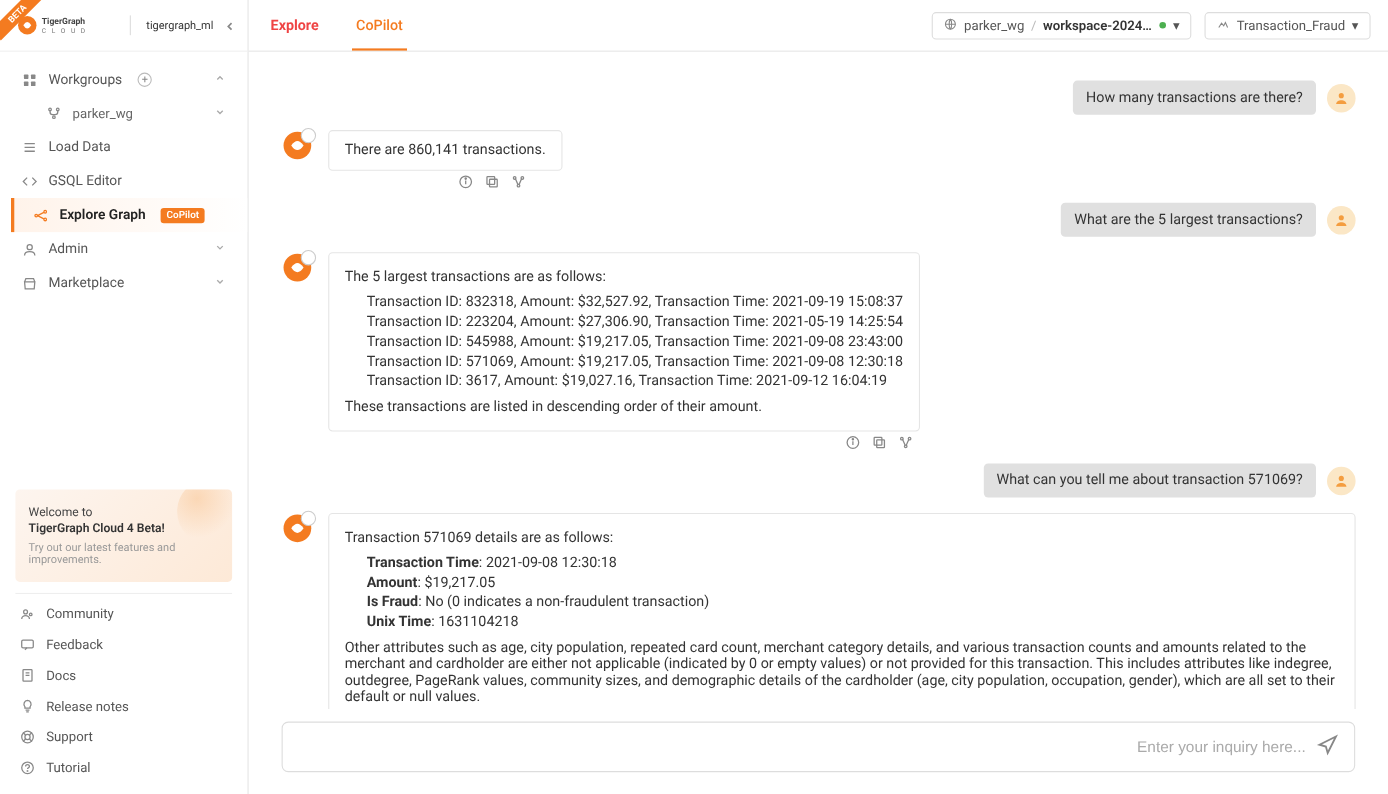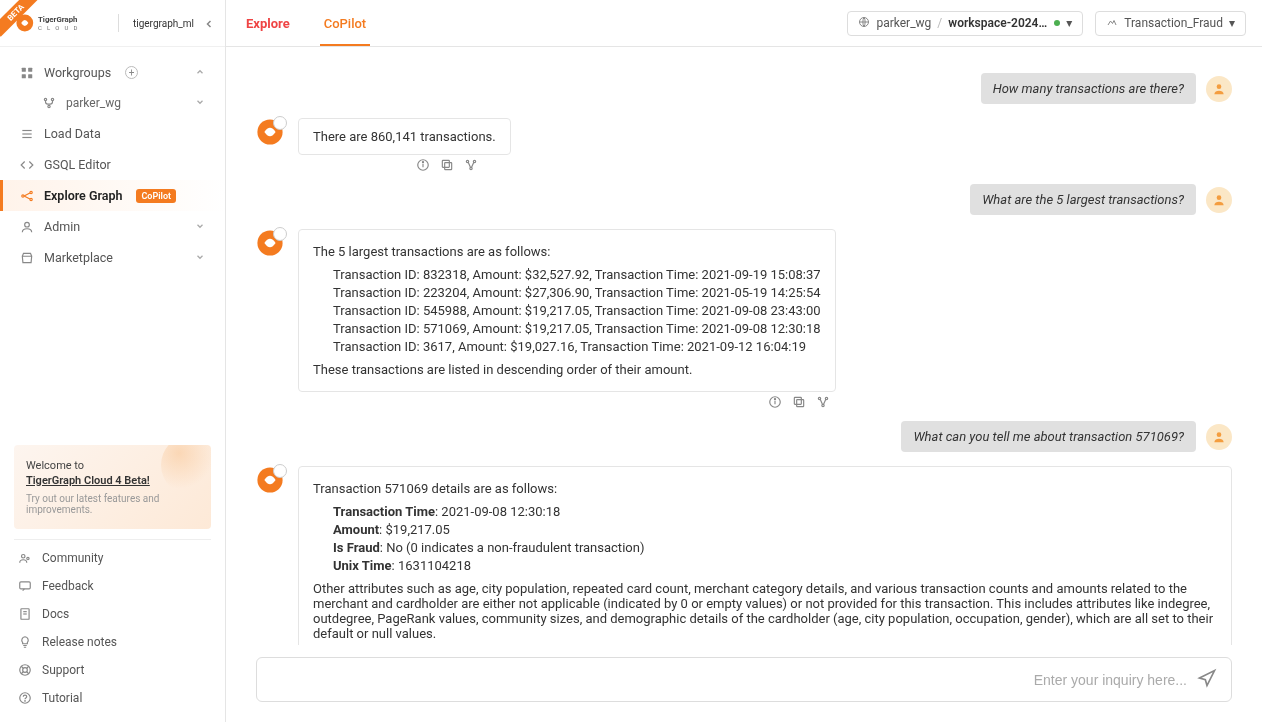--- a/index.html
+++ b/index.html
@@ -9,46 +9,46 @@
 .logo-row { display: flex; align-items: center; padding: 10px 14px; gap: 8px; border-bottom: 1px solid #f0f0f0; }
 .logo-svg { flex-shrink: 0; }
 .logo-text { font-size: 10px; color: #333; }
 .logo-sep { width: 1px; height: 18px; background: #ddd; margin: 0 6px;}
 .collapse-icon { position: absolute; right: 10px; top: 18px; color: #888; cursor: pointer;}
 .beta-ribbon { position: absolute; top: 0; left: 0; width: 38px; height: 38px; overflow:hidden; pointer-events:none; }
 .beta-ribbon::before { content:"BETA"; position:absolute; top:6px; left:-12px; background:#f47b20; color:#fff; font-size:8px; font-weight:bold; padding:2px 18px; transform:rotate(-45deg); }
 .nav { padding-top: 10px; flex:1; overflow:auto; }
 .nav-item { display:flex; align-items:center; padding: 8px 20px; gap: 10px; cursor:pointer; color:#555; font-size:12.5px; }
 .nav-item .icon { width:14px; height:14px; display:inline-flex; align-items:center; justify-content:center; color:#888; }
-.nav-item.active { background: linear-gradient(90deg, #fff3ea, #fff); border-left: 3px solid #f47b20; padding-left:17px; color:#222; font-weight:600;}
+.nav-item.active { background: linear-gradient(90deg, #fff3ea, #fff); border-left: 3px solid #f47b20; padding-left:17px; color:#222; font-weight:600;margin-left:10px;}
 .nav-chev { margin-left:auto; color:#aaa; font-size:10px; }
 .nav-sub { padding-left: 42px; font-size:12px; color:#666;}
 .badge { background:#f47b20; color:#fff; font-size:9px; padding:2px 5px; border-radius:3px; margin-left:4px;}
 .plus-circle { border:1px solid #bbb; border-radius:50%; width:13px; height:13px; display:inline-flex; align-items:center; justify-content:center; font-size:10px; color:#888; margin-left:4px;}
 .welcome-card { margin: 0 14px 10px; padding: 14px 12px; background: linear-gradient(135deg, #fdf5ef 0%, #fde9d7 100%); border-radius:4px; font-size:11px; position:relative; overflow:hidden;}
 .welcome-card .w-title { color:#444; }
-.welcome-card .w-sub { font-weight:600; color:#333; margin-top:2px;text-decoration:underline;}
+.welcome-card .w-sub { font-weight:600; color:#333; margin-top:2px;}
 .welcome-card .w-hint { color:#999; font-size:10px; margin-top:6px;}
 .welcome-card::after { content:""; position:absolute; right:-10px; top:-10px; width:60px; height:60px; background: radial-gradient(circle at 30% 30%, #f9c899, transparent 60%); border-radius:50%; opacity:0.6;}
 .bottom-links { padding: 4px 0 10px; border-top:1px solid #eee; margin: 0 14px;}
 .bottom-links .nav-item { padding: 7px 4px; font-size:12px;}
 .main { flex:1; display:flex; flex-direction:column; }
 .topbar { display:flex; align-items:center; height:47px; border-bottom:1px solid #e5e5e5; padding: 0 16px; gap: 12px;}
 .tabs { display:flex; gap: 26px; align-items:center; height:100%;}
 .tab { padding: 0 4px; height:100%; display:flex; align-items:center; color:#ef4444; cursor:pointer; font-size:13px; position:relative;font-weight:bold;}
 .tab.active { color:#f47b20; font-weight:500;}
 .tab.active::after { content:""; position:absolute; bottom:0; left:0; right:0; height:2px; background:#f47b20;}
 .top-spacer { flex:1; }
 .selector { border:1px solid #ddd; border-radius:4px; padding: 4px 10px; display:flex; align-items:center; gap:6px; font-size:12px; color:#555; cursor:pointer; background:#fff;}
 .selector .sep { color:#bbb; }
 .selector .dot { width:6px; height:6px; border-radius:50%; background:#4caf50; display:inline-block;}
 .selector .trunc { max-width:100px; overflow:hidden; text-overflow:ellipsis; white-space:nowrap; font-weight:600; color:#333;}
 .chat-area { flex:1; overflow:auto; padding: 20px 30px 10px;}
 .row-user { display:flex; justify-content:flex-end; align-items:center; gap:10px; margin: 6px 0 14px;}
-.bubble-user { background:#e0e0e0; color:#333; padding:8px 12px; border-radius:4px; font-size:13px;font-style:italic;}
+.bubble-user { background:#e0e0e0; color:#333; padding:8px 12px; border-radius:4px; font-size:13px;}
 .avatar-user { width:26px; height:26px; border-radius:50%; background:#fbe7c6; display:flex; align-items:center; justify-content:center; color:#f49d3f; }
 .row-bot { display:flex; align-items:flex-start; gap:14px; margin-bottom: 8px;}
 .avatar-bot { width:28px; height:28px; flex-shrink:0; position:relative;}
 .avatar-bot svg { width:28px; height:28px; }
 .avatar-bot::after { content:""; position:absolute; top:-2px; right:-3px; width:12px; height:12px; border-radius:50%; background:#fff; border:1px solid #ccc;}
 .bubble-bot { border:1px solid #e5e5e5; border-radius:4px; padding:10px 14px; font-size:13px; color:#333; max-width:910px;}
 .bubble-bot ul { list-style:none; padding-left:20px; margin:8px 0; }
 .bubble-bot ul li { margin:3px 0; }
 .bubble-bot p { margin: 4px 0; }
 .action-row { display:flex; gap:10px; justify-content:flex-end; color:#888; font-size:15px; padding:3px 6px 0 0;}

